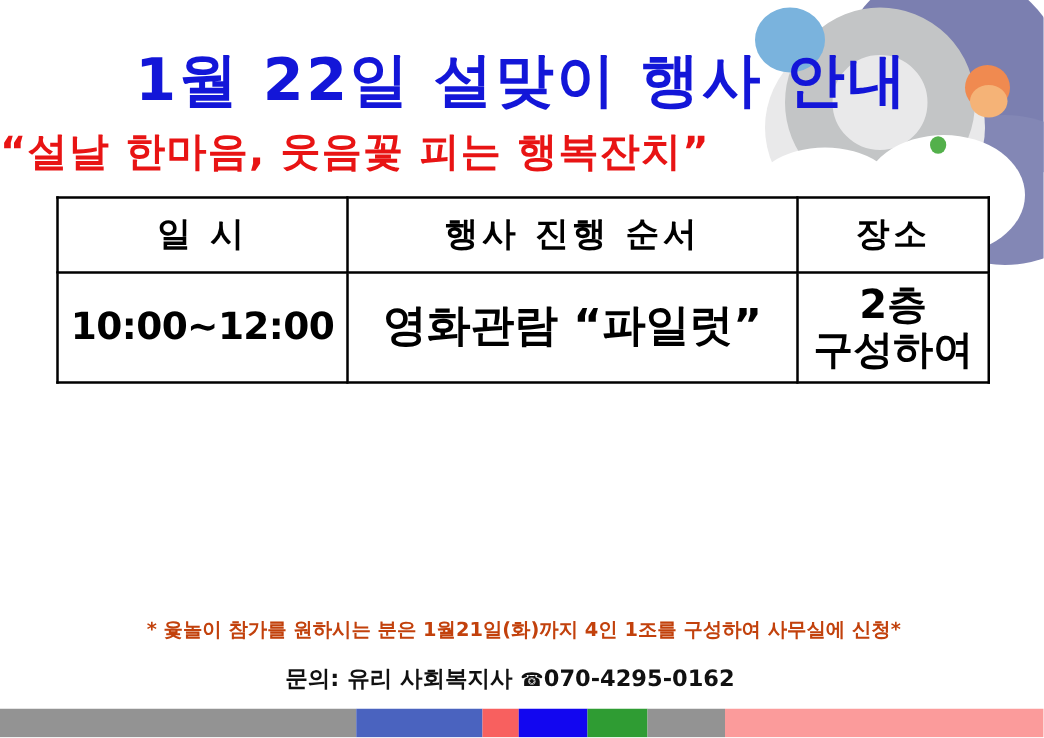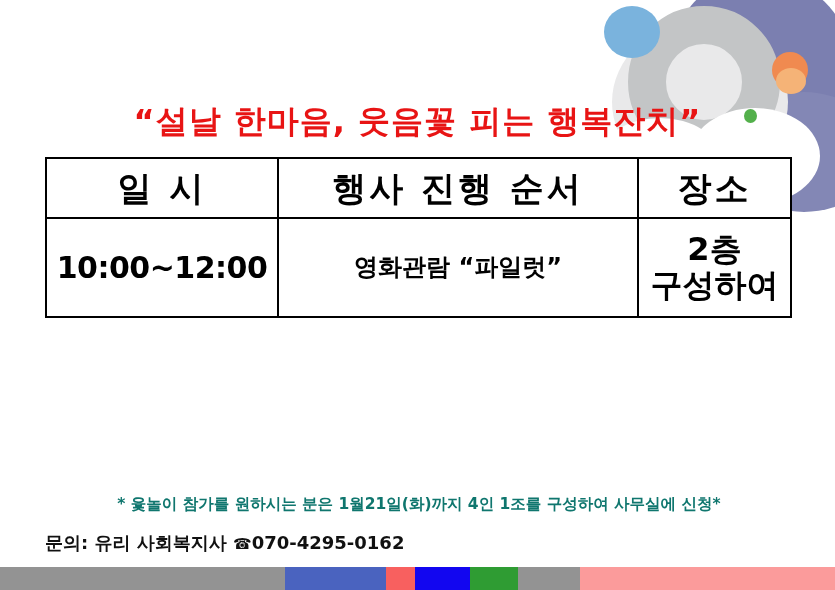--- a/index.html
+++ b/index.html
@@ -113,21 +113,20 @@
     font-size: 47px;
     font-weight: 900;
     letter-spacing: 2px;
     white-space: nowrap;
     z-index: 5;
   }
   .title-sub {
     position: absolute;
     left: 0; top: 100px;
     width: 835px;
-    text-align: center;
     color: #e81414;
     font-size: 32px;
     font-weight: 900;
     letter-spacing: 1px;
     white-space: nowrap;
     z-index: 5;
   }
 
   
   #schedule-table {
@@ -146,43 +145,43 @@
     vertical-align: middle;
     color: #000000;
     font-weight: 900;
     padding: 0;
     line-height: 1.12;
   }
   .col-time  { width: 232px; }
   .col-order { width: 360px; }
   .col-place { width: 153px; }
 
-  #schedule-table thead th { height: 58px; font-size: 34px; letter-spacing: 3px; }
-  #schedule-table tbody tr { height: 99px; }
+  #schedule-table thead th { height: 58px; font-size: 27px; letter-spacing: 3px; }
+  #schedule-table tbody tr { height: 88px; }
   .cell-time  { font-size: 30px; letter-spacing: -0.5px; }
-  .cell-order { font-size: 24px; margin-left: 44px; }
+  .cell-order { font-size: 35px; margin-left: 44px; }
   .cell-place { font-size: 32px; }
 
   
   .note {
     position: absolute;
     left: 45px; top: 494px;
     width: 748px;
     text-align: center;
     color: #1a1ad0;
     font-size: 15.5px;
     font-weight: 900;
     white-space: nowrap;
     z-index: 5;
   }
   .contact {
     position: absolute;
     left: 45px; top: 531px;
     width: 748px;
-    text-align: left;
+    text-align: center;
     padding-right: 22px;
     box-sizing: border-box;
     color: #111111;
     font-size: 18px;
     font-weight: 900;
     white-space: nowrap;
     z-index: 5;
   }
   .contact .tel-icon { font-size: 15px; }
 
@@ -206,20 +205,21 @@
   <div class="deco deco-blob-purple-2"></div>
   <div class="deco deco-ring-soft"></div>
   <div class="deco deco-ring"></div>
   <div class="deco deco-white-lobe"></div>
   <div class="deco deco-white-lobe-2"></div>
   <div class="deco deco-circle-blue"></div>
   <div class="deco deco-circle-orange"></div>
   <div class="deco deco-circle-orange-pale"></div>
   <div class="deco deco-dot-green"></div>
 
+  <div class="title-main" style="color: rgb(19, 22, 216);">1월 22일 설맞이 행사 안내</div>
   <div class="title-sub" style="color: rgb(232, 20, 20);">“설날 한마음, 웃음꽃 피는 행복잔치”</div>
 
   <table id="schedule-table">
     <colgroup>
       <col class="col-time">
         <col class="col-order">
         <col class="col-place">
     </colgroup>
     <thead>
       <tr>
@@ -235,21 +235,21 @@
           <span>영화관람 “파일럿”</span>
         </td>
         <td class="cell-place">
           <span>2층</span><br>
           <span>구성하여</span>
         </td>
       </tr>
     </tbody>
   </table>
 
-  <div class="note" style="color: #0f766e;">* 윷놀이 참가를 원하시는 분은 1월21일(화)까지 4인 1조를 구성하여 사무실에 신청*</div>
+  <div class="note" style="color: #c2410c;">* 윷놀이 참가를 원하시는 분은 1월21일(화)까지 4인 1조를 구성하여 사무실에 신청*</div>
 
   <div class="contact">
     <span>문의: 유리 사회복지사</span>
     <span class="tel-icon">☎</span><span>070-4295-0162</span>
   </div>
 
   <div id="bottom-bar">
       <span style="background: rgb(147, 147, 147); width: 285px;"></span>
       <span style="background: rgb(74, 99, 191); width: 101px;"></span>
       <span style="background: rgb(248, 96, 95); width: 29px;"></span>

